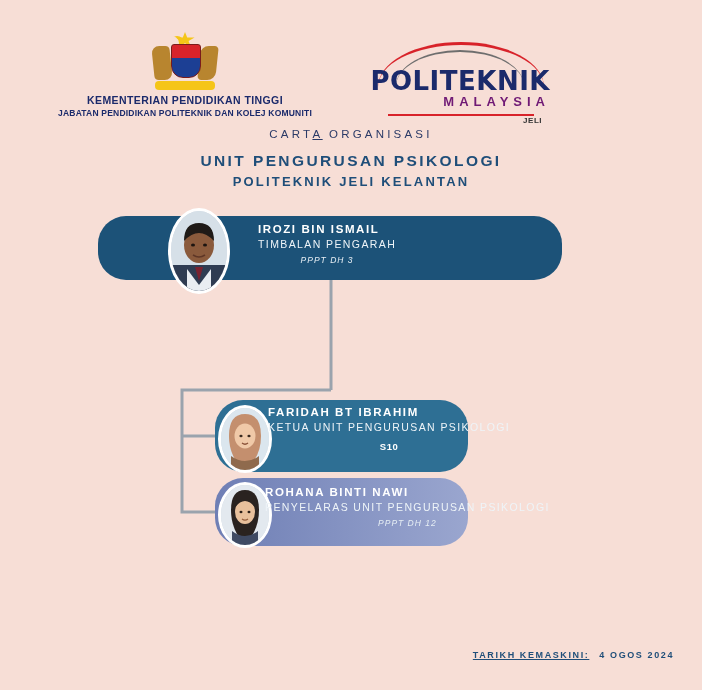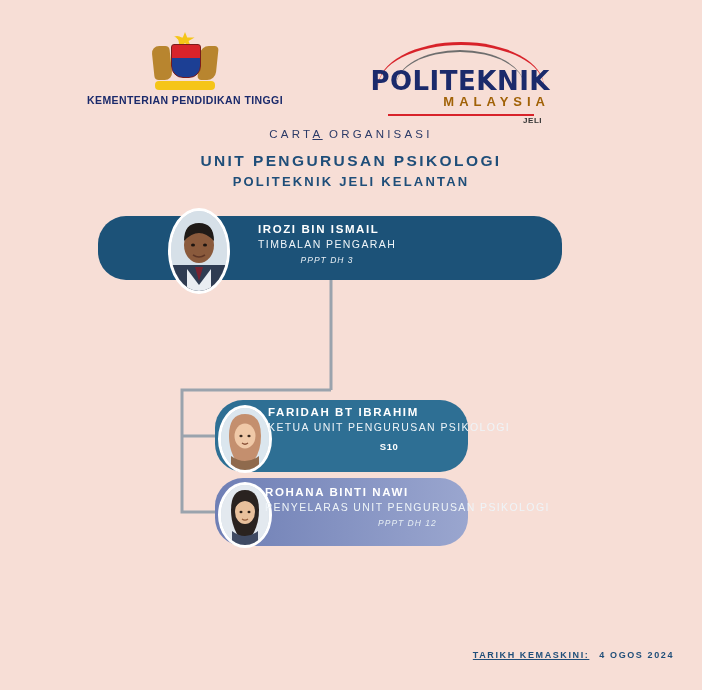--- a/index.html
+++ b/index.html
@@ -131,21 +131,21 @@
     font-weight: bold;
     color: #1b2a6b;
     letter-spacing: 0.5px;
     font-family: "DejaVu Sans", sans-serif;
   }
   .poli-sub {
     position: relative;
     margin-top: -2px;
     font-size: 13px;
     font-weight: bold;
-    color: #a16207;
+    color: #701a75;
     letter-spacing: 5px;
   }
   .poli-rule {
     position: absolute;
     left: 18px;
     top: 74px;
     width: 146px;
     height: 2px;
     background: #d8232a;
   }
@@ -305,20 +305,21 @@
   <div class="kpt-block">
     <div class="kpt-crest">
       <div class="crest-tiger-l"></div>
       <div class="crest-tiger-r"></div>
       <div class="crest-moon"></div>
       <div class="crest-star"></div>
       <div class="crest-shield"></div>
       <div class="crest-ribbon"></div>
     </div>
     <div class="kpt-line1">KEMENTERIAN PENDIDIKAN TINGGI</div>
+    <div class="kpt-line2">JABATAN PENDIDIKAN POLITEKNIK DAN KOLEJ KOMUNITI</div>
   </div>
 
   <div class="poli-block">
     <div class="poli-arc"></div>
     <div class="poli-arc2"></div>
     <div class="poli-name">POLITEKNIK</div>
     <div class="poli-sub">MALAYSIA</div>
     <div class="poli-rule"></div>
     <div class="poli-campus">JELI</div>
   </div>

